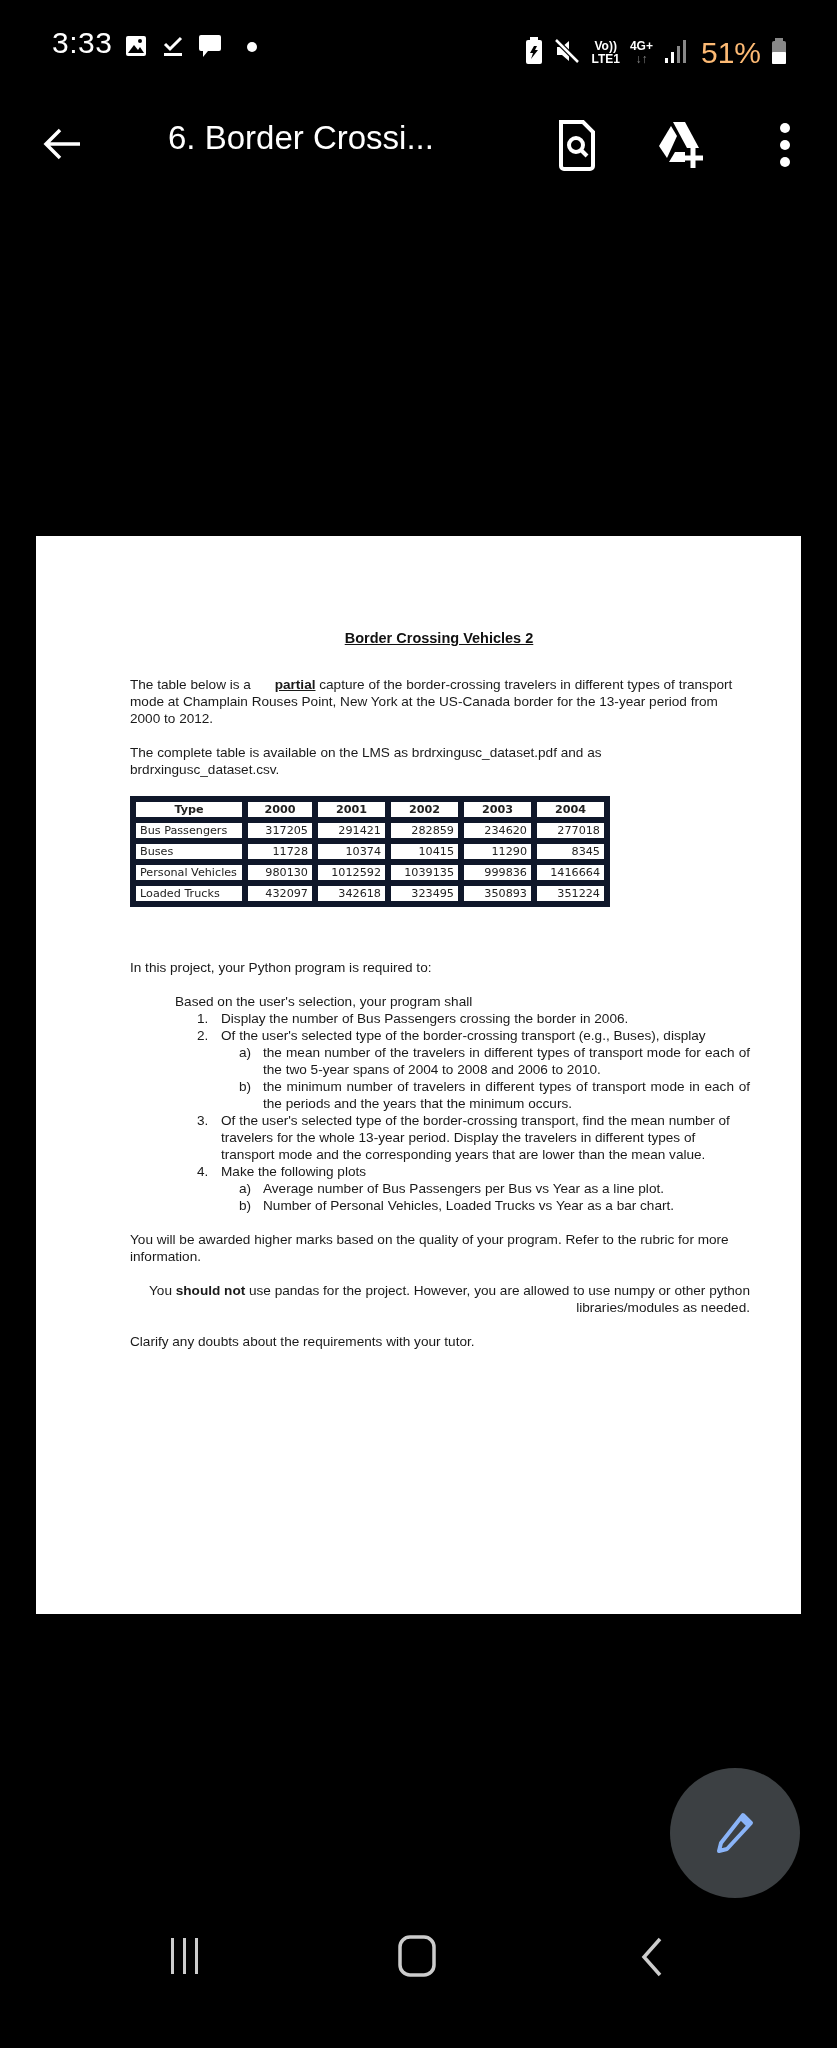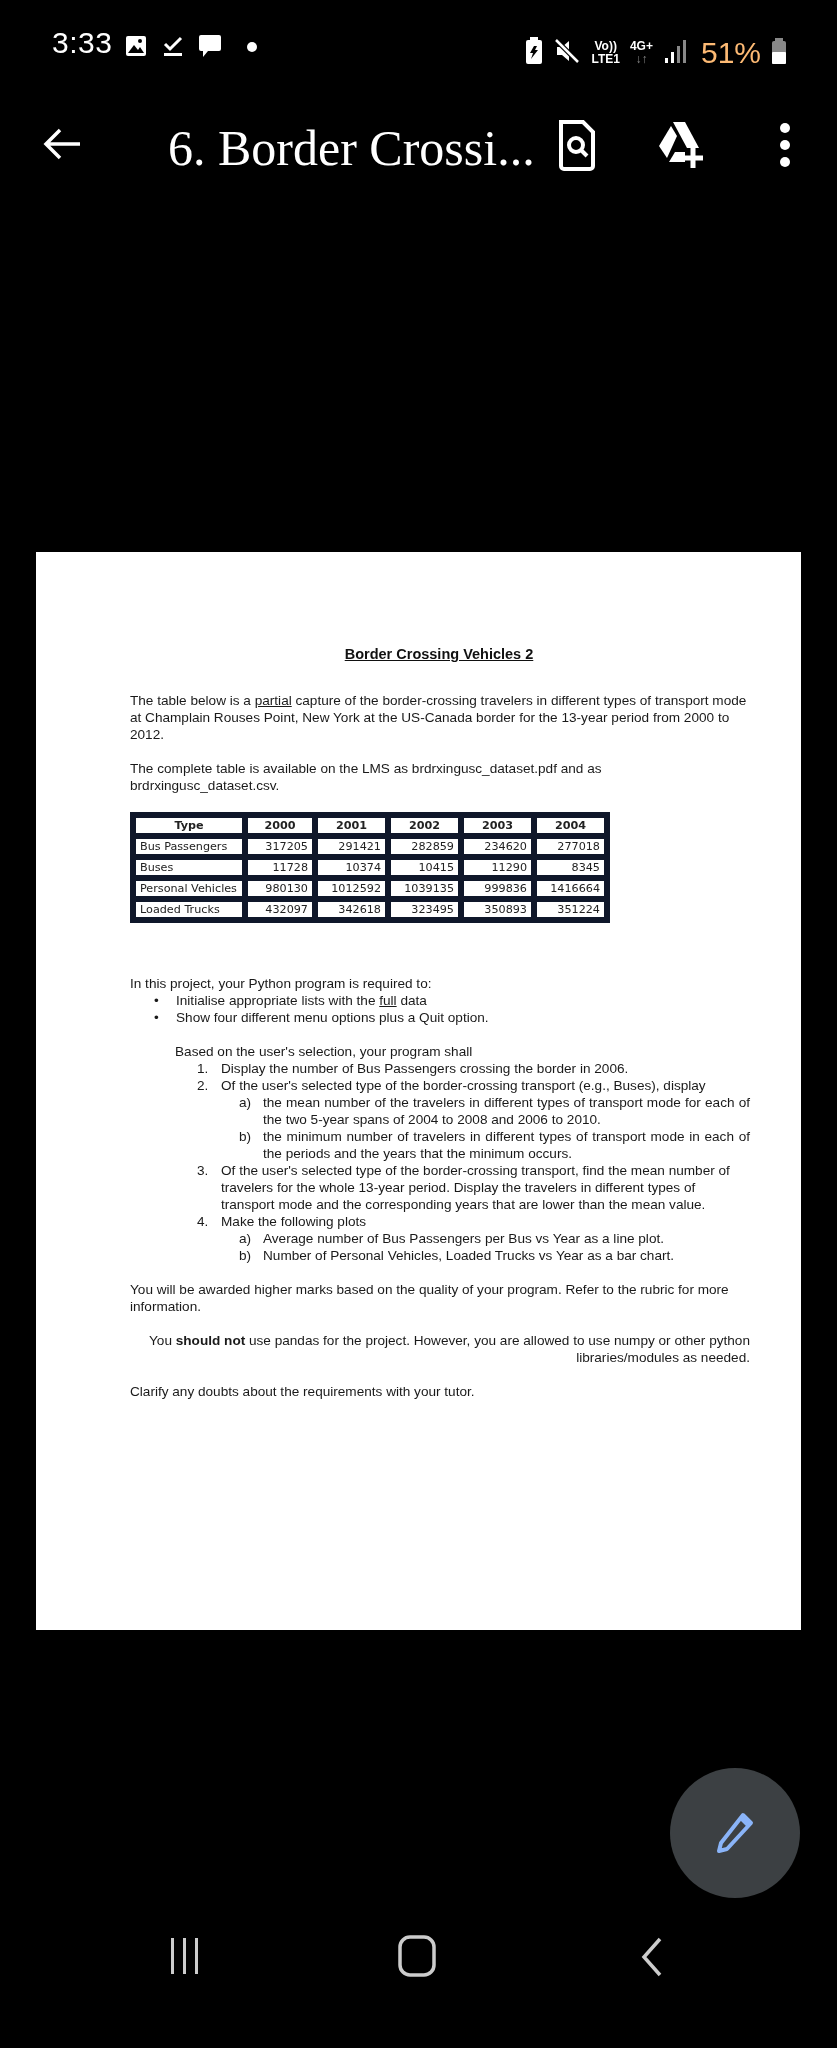--- a/index.html
+++ b/index.html
@@ -10,31 +10,31 @@
     .status-bar { position: absolute; top: 0; left: 0; width: 837px; height: 90px; }
     .sb-time { position: absolute; left: 52px; top: 26px; font-size: 30px; color: #fff; letter-spacing: 0.5px; font-family: "Liberation Sans", sans-serif; }
     .sb-left-icons { position: absolute; left: 124px; top: 33px; display: flex; align-items: center; gap: 14px; }
     .sb-right { position: absolute; right: 50px; top: 36px; display: flex; align-items: center; gap: 10px; }
     .sb-net { display: flex; flex-direction: column; font-size: 12px; line-height: 13px; font-weight: bold; text-align: center; }
     .sb-battery-text { font-size: 30px; color: #fdba74; margin-left: 4px; }
 
     
     .app-bar { position: absolute; top: 100px; left: 0; width: 837px; height: 90px; }
     .back-btn { position: absolute; left: 40px; top: 22px; width: 44px; height: 44px; }
-    .doc-title { position: absolute; left: 168px; top: 19px; font-size: 50px; color: #fff; font-family: Liberation Serif, serif; }
+    .doc-title { position: absolute; left: 168px; top: 19px; font-size: 33px; color: #fff; font-family: Liberation Sans, sans-serif; }
     .preview-btn { position: absolute; left: 555px; top: 18px; width: 44px; height: 54px; }
     .drive-btn { position: absolute; left: 655px; top: 18px; width: 50px; height: 54px; }
     .more-btn { position: absolute; left: 775px; top: 20px; width: 20px; height: 50px; }
 
     
-    .page { position: absolute; left: 36px; top: 552px; width: 765px; height: 1078px; background: #fff; color: #111; font-family: "Liberation Sans", sans-serif; }
+    .page { position: absolute; left: 36px; top: 536px; width: 765px; height: 1078px; background: #fff; color: #111; font-family: "Liberation Sans", sans-serif; }
     .page-inner { position: absolute; left: 94px; top: 94px; width: 620px; }
     .doc-heading { text-align: center; font-weight: bold; font-size: 14.5px; text-decoration: underline; margin-left: -2px; }
     .para { font-size: 13.6px; line-height: 17px; color: #1a1a1a; }
-    .para u b, .bu { font-weight: normal; text-decoration: underline; }
+    .para u b, .bu { font-weight: bold; text-decoration: underline; margin-left: 20px; }
     .p1 { margin-top: 30px; }
     .p2 { margin-top: 17px; }
 
     .data-table { margin-top: 18px; border-collapse: collapse; font-family: "DejaVu Sans", sans-serif; font-size: 11.2px; color: #222; }
     .data-table th, .data-table td { border: 6px solid #0f172a; padding: 1px 4px; height: 20px; }
     .data-table th { font-weight: bold; text-align: center; }
     .data-table td.num { text-align: right; }
     .data-table td.type { text-align: left; }
     .col-type { width: 112px; }
     .col-yr { width: 70px; }
@@ -220,24 +220,20 @@
           <td class="num">432097</td>
           <td class="num">342618</td>
           <td class="num">323495</td>
           <td class="num">350893</td>
           <td class="num">351224</td>
         </tr>
       </tbody>
     </table>
 
     <p class="para intro">In this project, your Python program is required to:</p>
-    <ul class="para bullets">
-      <li><span>Initialise appropriate lists with the </span><span class="bu">full</span><span> data</span></li>
-      <li>Show four different menu options plus a Quit option.</li>
-    </ul>
 
     <div class="para based">
       <div>Based on the user's selection, your program shall</div>
       <div class="olist">
         <div class="olist-item">
           <span class="olist-num">1.</span>
           <span>Display the number of Bus Passengers crossing the border in 2006.</span>
         </div>
         <div class="olist-item">
           <span class="olist-num">2.</span>

